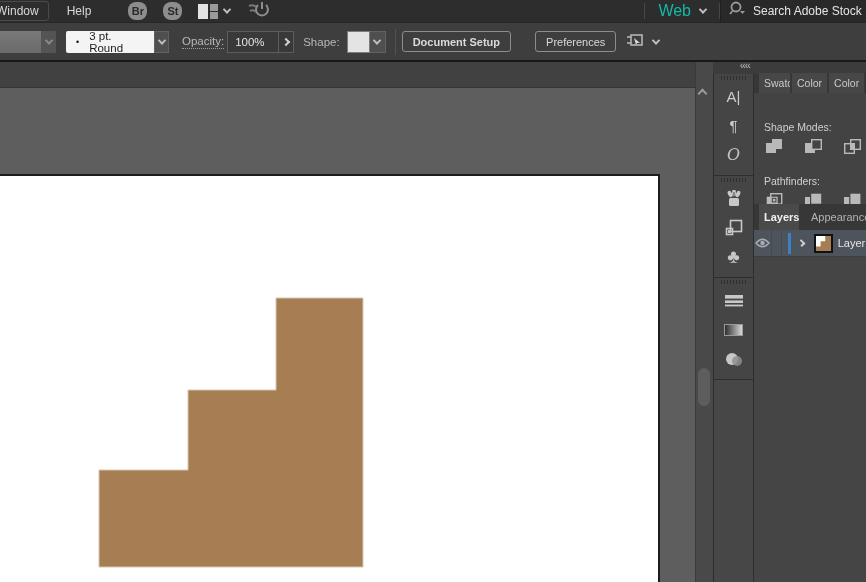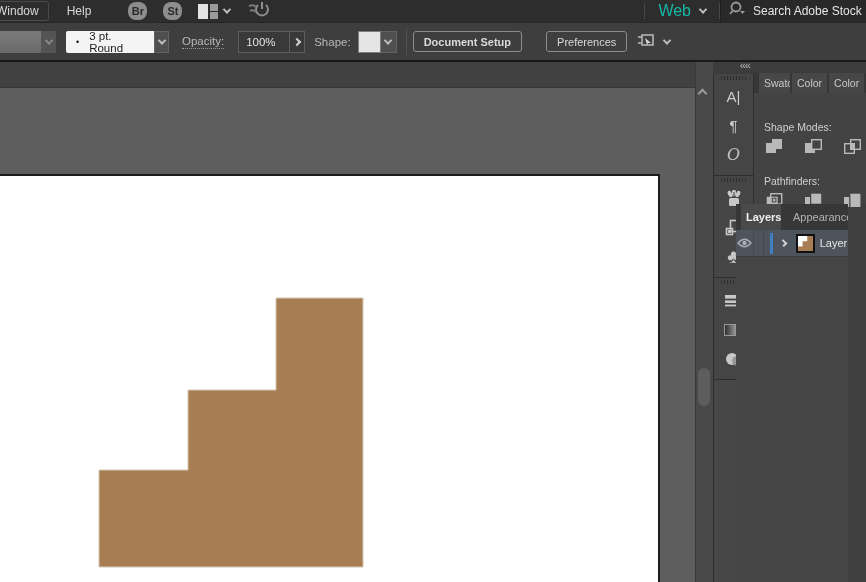--- a/index.html
+++ b/index.html
@@ -36,21 +36,21 @@
   #fill-dropdown .swatch { width:41px; height:22px; background:linear-gradient(#7a7a7a,#6a6a6a); }
   #fill-dropdown .dd { width:15px; height:22px; background:#545454; display:flex; align-items:center; justify-content:center; }
   #fill-dropdown .dd .chev-down { border-color:#8a8a8a; }
   #brush-combo { margin-left:10px; height:22px; display:flex; }
   #brush-combo .val { background:#f4f4f4; color:#1c1c1c; font-size:11.5px; display:flex; align-items:center; gap:10px; padding:0 12px 0 10px; width:88px; border-radius:2px 0 0 2px; }
   #brush-combo .bullet { font-size:9px; color:#111; }
   #brush-combo .dd { width:15px; background:#4f4f4f; border:1px solid #626262; display:flex; align-items:center; justify-content:center; }
   .cb-label { font-size:11.5px; color:#b8b8b8; }
   .link-underline { border-bottom:1px dotted #9a9a9a; padding-bottom:1px; }
   #opacity-label { margin-left:13px; }
-  #opacity-field { margin-left:14px; width:51px; height:22px; background:#393939; border:1px solid #5d5d5d; border-right:none; color:#e2e2e2; font-size:11.5px; display:flex; align-items:center; padding-left:7px; }
+  #opacity-field { margin-left:3px; width:51px; height:22px; background:#393939; border:1px solid #5d5d5d; border-right:none; color:#e2e2e2; font-size:11.5px; display:flex; align-items:center; padding-left:7px; }
   #opacity-step { width:16px; height:22px; background:#393939; border:1px solid #5d5d5d; display:flex; align-items:center; justify-content:center; }
   #style-label { margin-left:9px; }
   #style-swatch { margin-left:7px; width:23px; height:22px; background:#e4e4e4; border:1px solid #7d7d7d; }
   #style-dd { width:16px; height:22px; background:#4f4f4f; border:1px solid #626262; border-left:none; display:flex; align-items:center; justify-content:center; }
   .cb-sep { width:1px; height:26px; background:#2d2d2d; border-right:1px solid #525252; margin-left:9px; }
   .cb-button { height:21px; border:1px solid #8c8c8c; border-radius:3px; background:transparent; color:#dadada; font-size:11px; font-family:"Liberation Sans",sans-serif; padding:0 10px; display:flex; align-items:center; }
   #document-setup-button { margin-left:6px;font-weight:bold; }
   #preferences-button { margin-left:24px; }
   #artboard-tool { margin-left:10px; display:flex; align-items:center; gap:7px; }
 
@@ -82,21 +82,21 @@
   #pf-group { left:754px; top:11px; width:112px; height:131px; background:#434343; }
   .tab-bar { display:flex; gap:2px; background:#373737; height:20px; align-items:stretch; }
   .tab { background:#474747; color:#c9c9c9; font-size:10.5px; display:flex; align-items:center; padding:0 5px; white-space:nowrap; overflow:hidden; }
   .tab.first { margin-left:5px; }
   #pf-body { padding:7px 0 0 10px; }
   .pf-label { font-size:10.5px; color:#d0d0d0; margin-bottom:6px;margin-top:21px; }
   .pf-row { display:flex; gap:22px; margin-bottom:8px; padding-left:2px; }
   .pf-btn { width:17px; height:15px; display:block; }
 
   
-  #layers-group { left:736px; top:142px; width:112px; height:378px; background:#454545; }
+  #layers-group { left:754px; top:142px; width:112px; height:378px; background:#454545; }
   #layers-tabbar { display:flex; background:#373737; height:26px; align-items:stretch; }
   #layers-tabbar .tab { font-size:11px; }
   .tab.active { background:#4a4a4a; color:#f0f0f0; font-weight:bold; }
   #tab-appearance { margin-left:7px; background:transparent; color:#b3b3b3; }
   #layer-row { height:27px; background:#4e545c; display:flex; align-items:center; border-bottom:1px solid #3a3f45; }
   #eye-cell { width:23px; display:flex; align-items:center; justify-content:center; border-right:1px solid #434a52; height:100%; }
   #lock-cell { width:13px; height:100%; border-right:1px solid #434a52; }
   #sel-bar { width:3px; height:21px; background:#3f80c3; margin-left:6px; }
   #layer-expand { margin-left:8px; }
   #layer-thumb { width:19px; height:19px; background:#ffffff; border:2px solid #111; margin-left:10px; flex:none; }

